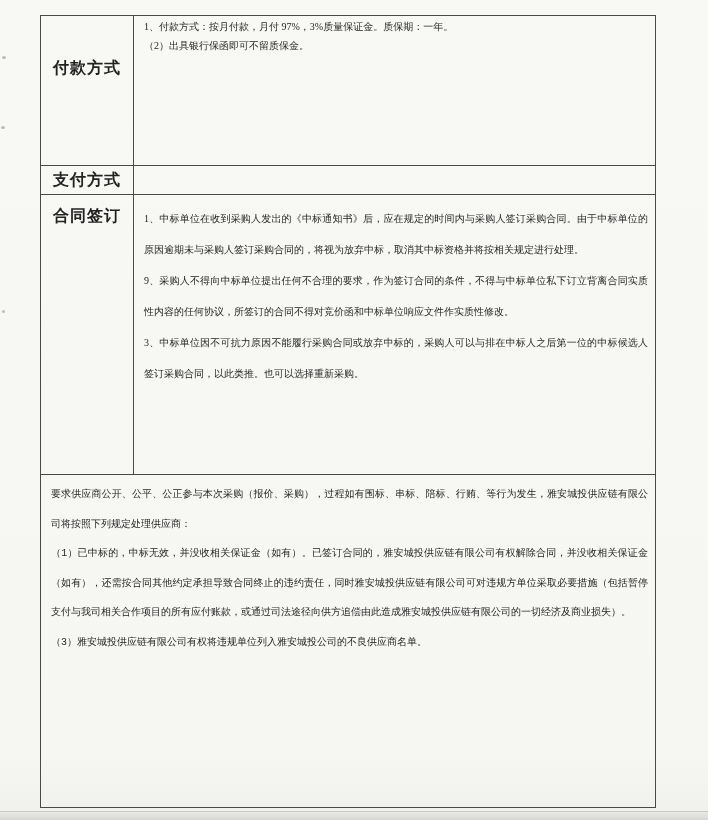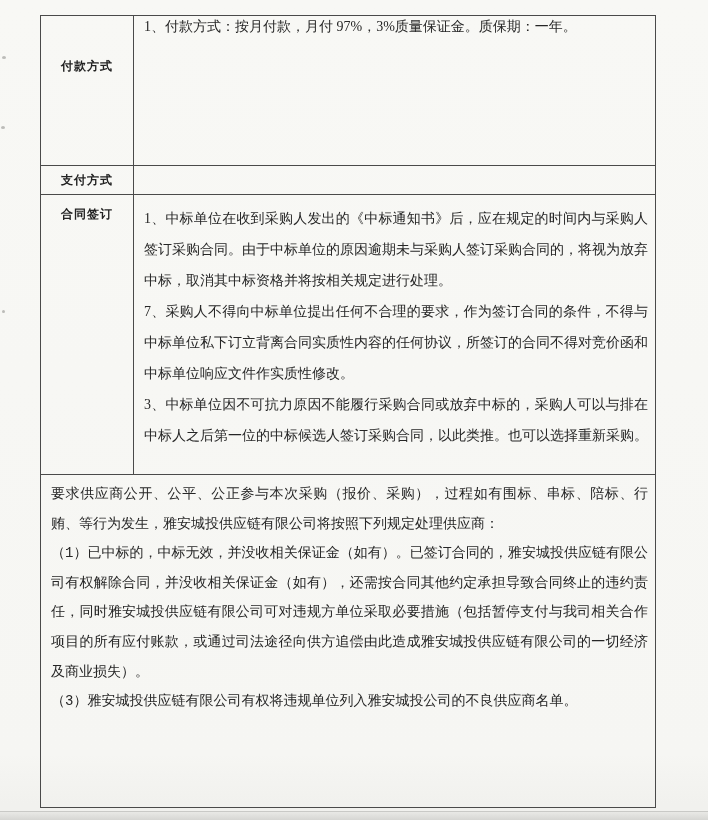--- a/index.html
+++ b/index.html
@@ -32,32 +32,32 @@
   .row { display: flex; border-bottom: 1px solid #4a4a4a; }
   .row:last-child { border-bottom: none; flex: 1; }
   .row-1 { height: 150px; }
   .row-2 { height: 29px; }
   .row-3 { height: 280px; }
 
   .label-cell {
     width: 93px; flex: 0 0 93px;
     border-right: 1px solid #4a4a4a;
     display: flex; justify-content: center;
-    font-size: 12px; font-weight: 700;
+    font-size: 16px; font-weight: 700;
     letter-spacing: 1px;
     color: #222;
   }
   .row-1 .label-cell { align-items: flex-start; padding-top: 42px; }
   .row-2 .label-cell { align-items: center; }
   .row-3 .label-cell { align-items: flex-start; padding-top: 11px; }
   .row-4 .label-cell { align-items: center; }
 
   .content-cell {
     flex: 1; min-width: 0;
-    font-size: 14px;
+    font-size: 10px;
     text-align: justify;
     text-justify: inter-ideograph;
     overflow: hidden;
   }
   .row-1 .content-cell { padding: 2px 7px 0 10px; line-height: 18.6px; }
   .row-2 .content-cell { padding: 4px 7px 0 10px; line-height: 20px; }
   .row-3 .content-cell { padding: 8px 7px 0 10px; line-height: 31px; }
   .row-4 .content-cell { padding: 5px 7px 0 10px; line-height: 29.6px; font-family: Liberation Mono, monospace; }
   .content-cell p { margin: 0; }
 
@@ -78,36 +78,37 @@
   <div class="scan-speck speck-3"></div>
 
   <div class="doc-table">
 
     <div class="row row-1">
       <div class="label-cell">
         <span>付款方式</span>
       </div>
       <div class="content-cell">
         <p>1、付款方式：按月付款，月付 97%，3%质量保证金。质保期：一年。</p>
+        <p>（2）出具银行保函即可不留质保金。</p>
       </div>
     </div>
 
     <div class="row row-2">
       <div class="label-cell">
         <span>支付方式</span>
       </div>
     </div>
 
     <div class="row row-3">
       <div class="label-cell">
         <span>合同签订</span>
       </div>
       <div class="content-cell">
         <p>1、中标单位在收到采购人发出的《中标通知书》后，应在规定的时间内与采购人签订采购合同。由于中标单位的原因逾期未与采购人签订采购合同的，将视为放弃中标，取消其中标资格并将按相关规定进行处理。</p>
-        <p>7、采购人不得向中标单位提出任何不合理的要求，作为签订合同的条件，不得与中标单位私下订立背离合同实质性内容的任何协议，所签订的合同不得对竞价函和中标单位响应文件作实质性修改。</p>
+        <p>9、采购人不得向中标单位提出任何不合理的要求，作为签订合同的条件，不得与中标单位私下订立背离合同实质性内容的任何协议，所签订的合同不得对竞价函和中标单位响应文件作实质性修改。</p>
         <p>3、中标单位因不可抗力原因不能履行采购合同或放弃中标的，采购人可以与排在中标人之后第一位的中标候选人签订采购合同，以此类推。也可以选择重新采购。</p>
       </div>
     </div>
 
     <div class="row row-4">
       <div class="content-cell">
         <p>要求供应商公开、公平、公正参与本次采购（报价、采购），过程如有围标、串标、陪标、行贿、等行为发生，雅安城投供应链有限公司将按照下列规定处理供应商：</p>
         <p>（1）已中标的，中标无效，并没收相关保证金（如有）。已签订合同的，雅安城投供应链有限公司有权解除合同，并没收相关保证金（如有），还需按合同其他约定承担导致合同终止的违约责任，同时雅安城投供应链有限公司可对违规方单位采取必要措施（包括暂停支付与我司相关合作项目的所有应付账款，或通过司法途径向供方追偿由此造成雅安城投供应链有限公司的一切经济及商业损失）。</p>
         <p>（3）雅安城投供应链有限公司有权将违规单位列入雅安城投公司的不良供应商名单。</p>
       </div>

